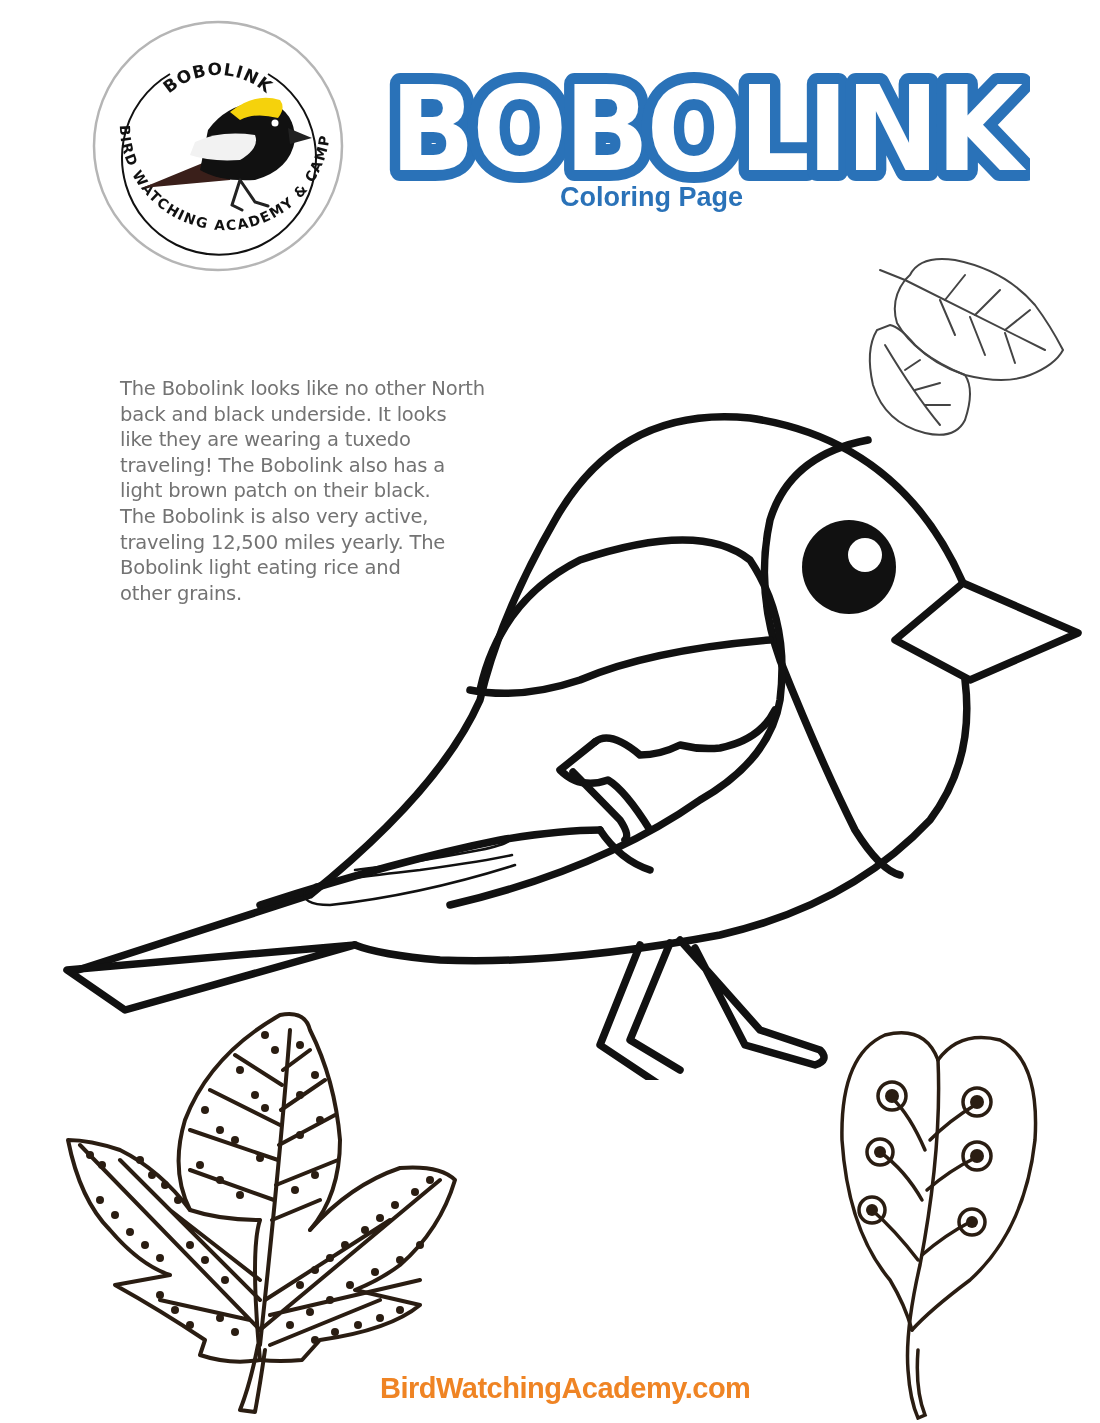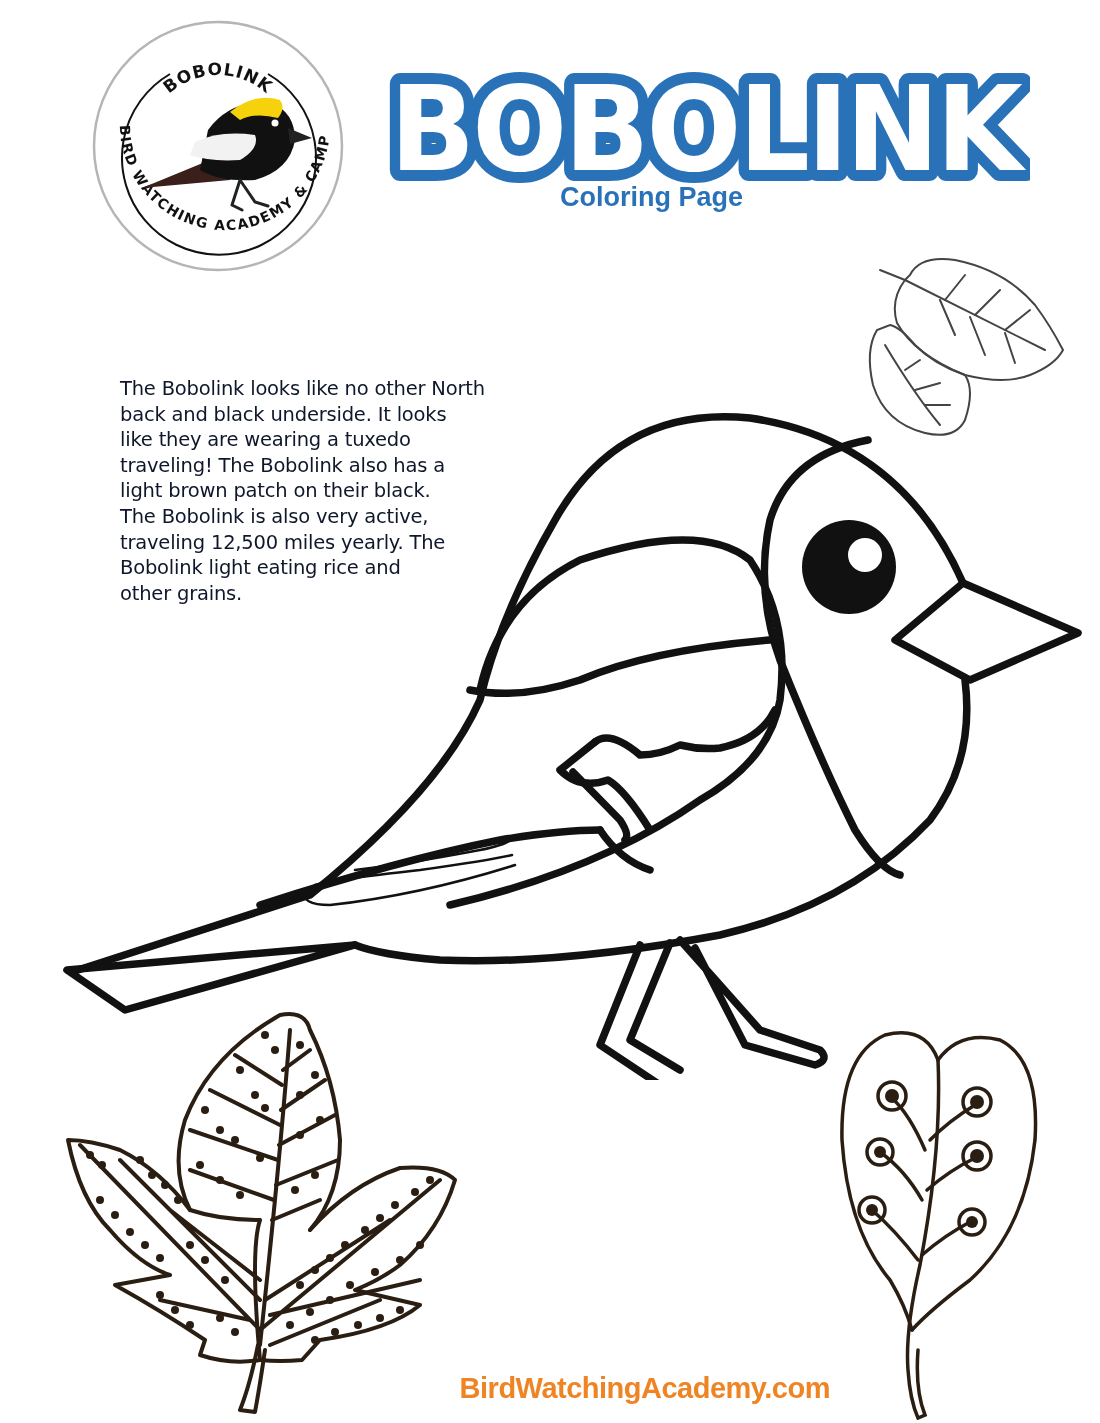--- a/index.html
+++ b/index.html
@@ -1,27 +1,27 @@
 <!DOCTYPE html>
 <html><head>
 <meta charset="utf-8">
 <style>
   html, body { margin: 0; padding: 0; background: #ffffff; }
   body { width: 1100px; height: 1423px; position: relative; overflow: hidden; font-family: "Liberation Sans", sans-serif; }
   .abs { position: absolute; }
   #logo { left: 90px; top: 20px; width: 256px; height: 256px; }
   #title-wrap { left: 380px; top: 70px; width: 650px; height: 120px; }
   #subtitle { left: 560px; top: 182px; width: 280px; color: #2a72b8; font-weight: bold; font-size: 27px; font-family: "Liberation Sans", sans-serif; }
-  #desc { left: 120px; top: 376px; width: 420px; font-size: 19.5px; line-height: 25.6px; color: #0f172a; font-family: "DejaVu Sans", sans-serif; letter-spacing: -0.2px; }
+  #desc { left: 120px; top: 376px; width: 420px; font-size: 19.5px; line-height: 25.6px; color: #737373; font-family: "DejaVu Sans", sans-serif; letter-spacing: -0.2px; }
   #desc span { display: block; white-space: nowrap; }
   #bird { left: 0; top: 400px; width: 1100px; height: 680px; }
   #leaf-top { left: 845px; top: 255px; width: 230px; height: 190px; }
   #leaf-maple { left: 60px; top: 1000px; width: 400px; height: 420px; }
   #leaf-heart { left: 830px; top: 1030px; width: 220px; height: 390px; }
-  #footer { left: 380px; top: 1372px; width: 450px; text-align: right; color: #ef8424; font-weight: bold; font-size: 29px; font-family: "Liberation Sans", sans-serif; letter-spacing: -0.5px; }
+  #footer { left: 380px; top: 1372px; width: 450px; text-align: left; color: #ef8424; font-weight: bold; font-size: 29px; font-family: "Liberation Sans", sans-serif; letter-spacing: -0.5px; }
 </style>
 </head>
 <body>
 
 <div class="abs" id="logo">
   <svg width="256" height="256" viewBox="0 0 256 256">
     <defs>
       <path id="arcTop" d="M 55 128 A 73 73 0 0 1 201 128"></path>
       <path id="arcBottom" d="M 30 100 A 100 100 0 0 0 240 110"></path>
     </defs>

